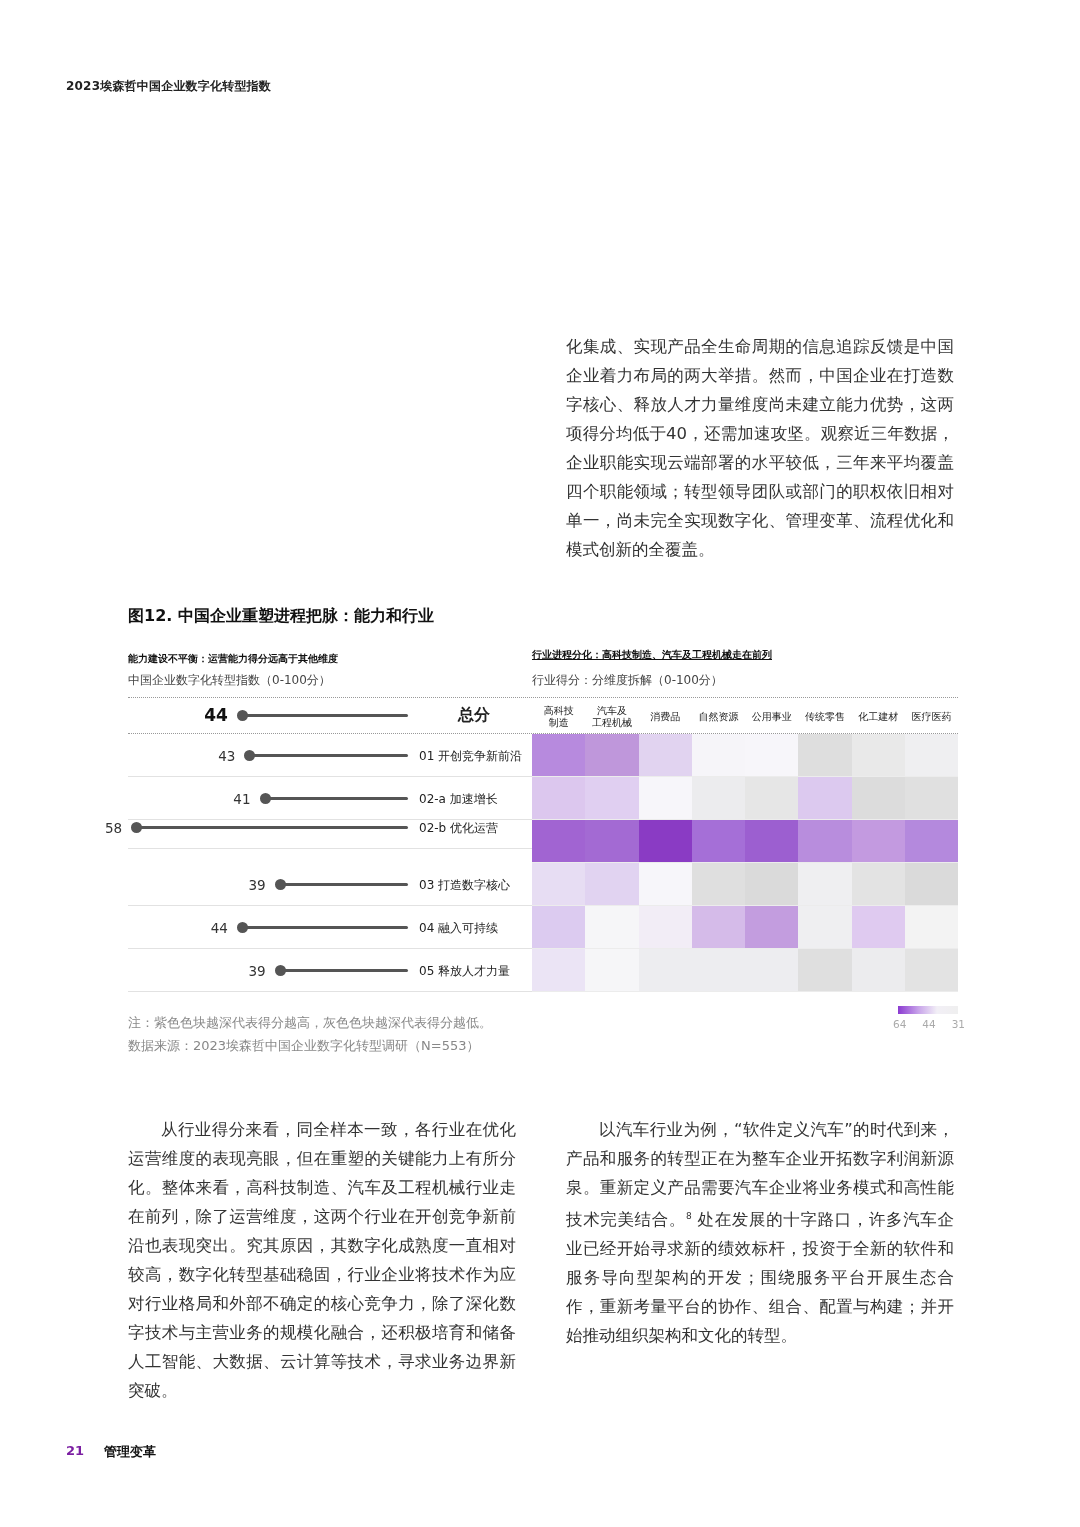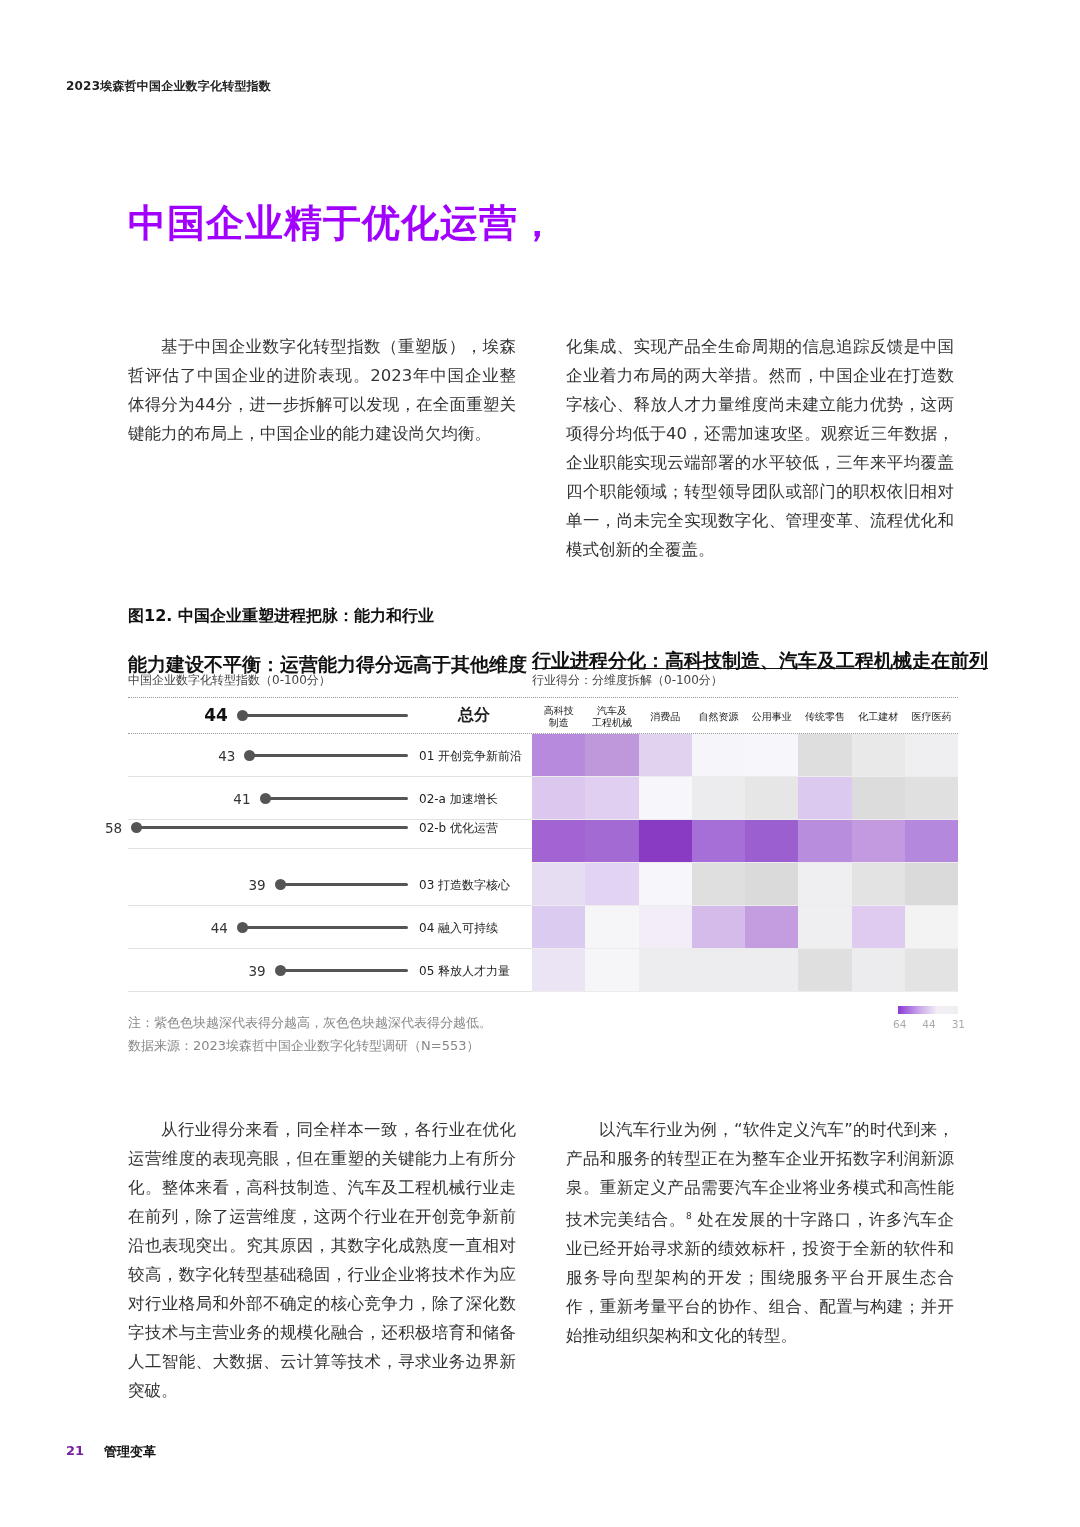--- a/index.html
+++ b/index.html
@@ -15,21 +15,21 @@
   .col p.cont { text-indent: 0; }
   .col p + p { margin-top: 29px; }
   .col-left-top { left: 128px; top: 332px; width: 388px; }
   .col-right-top { left: 566px; top: 332px; width: 388px; }
   .col-left-bot { left: 128px; top: 1115px; width: 388px; }
   .col-right-bot { left: 566px; top: 1115px; width: 388px; }
   sup { font-size: 9px; vertical-align: 6px; }
 
   .fig-title { position: absolute; left: 128px; top: 606px; font-size: 16px; font-weight: bold; color: #111; }
 
-  .panel-title { position: absolute; font-size: 19px; font-weight: bold; color: #111; }
+  .panel-title { position: absolute; font-size: 10px; font-weight: bold; color: #111; }
   .panel-sub { position: absolute; font-size: 12px; color: #444; }
 
   .dotted { position: absolute; height: 0; border-top: 1px dotted #999; }
 
   
   .lolli-row { position: absolute; left: 128px; width: 404px; height: 43px; }
   .lolli-row .sep { position: absolute; left: 0; right: 0; bottom: 0; height: 1px; background: #e2e2e2; }
   .lolli-row .val { position: absolute; top: 50%; transform: translateY(-50%); font-size: 13.5px; color: #333; text-align: right; width: 40px; }
   .lolli-row .stick { position: absolute; top: 50%; height: 3px; margin-top: -1.5px; background: #555; border-radius: 2px; }
   .lolli-row .dot { position: absolute; top: 50%; width: 11px; height: 11px; margin-top: -5.5px; border-radius: 50%; background: #555; }
@@ -50,25 +50,23 @@
 
   .footer-num { position: absolute; left: 66px; top: 1443px; font-size: 13px; font-weight: bold; color: #7b1fa2; }
   .footer-title { position: absolute; left: 104px; top: 1443px; font-size: 13px; font-weight: bold; color: #111; }
 </style>
 </head>
 <body>
 
 <div class="running-header">2023埃森哲中国企业数字化转型指数</div>
 
 <div class="page-title">
-  <div>中国企业精于优化运营，</div>
 </div>
 
 <div class="col col-left-top">
-  <p>基于中国企业数字化转型指数（重塑版），埃森哲评估了中国企业的进阶表现。2023年中国企业整体得分为44分，进一步拆解可以发现，在全面重塑关键能力的布局上，中国企业的能力建设尚欠均衡。</p>
 </div>
 <div class="col col-right-top">
   <p class="cont">化集成、实现产品全生命周期的信息追踪反馈是中国企业着力布局的两大举措。然而，中国企业在打造数字核心、释放人才力量维度尚未建立能力优势，这两项得分均低于40，还需加速攻坚。观察近三年数据，企业职能实现云端部署的水平较低，三年来平均覆盖四个职能领域；转型领导团队或部门的职权依旧相对单一，尚未完全实现数字化、管理变革、流程优化和模式创新的全覆盖。</p>
 </div>
 
 <div class="fig-title">图12. 中国企业重塑进程把脉：能力和行业</div>
 
 <div class="panel-title" style="left:128px;top:652px;">能力建设不平衡：运营能力得分远高于其他维度</div>
 <div class="panel-sub" style="left:128px;top:672px;">中国企业数字化转型指数（0-100分）</div>
 <div class="panel-title" style="left:532px;top:648px;text-decoration:underline;">行业进程分化：高科技制造、汽车及工程机械走在前列</div>

